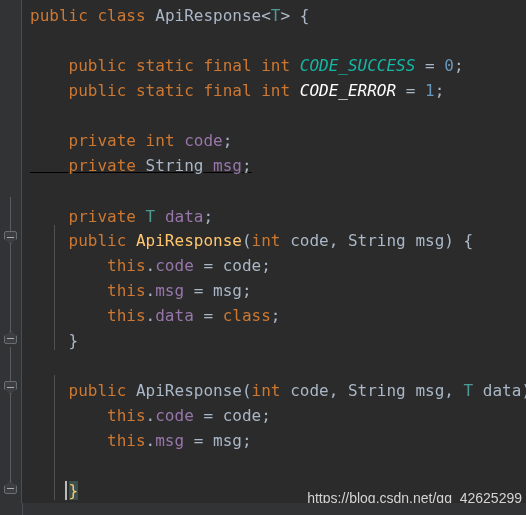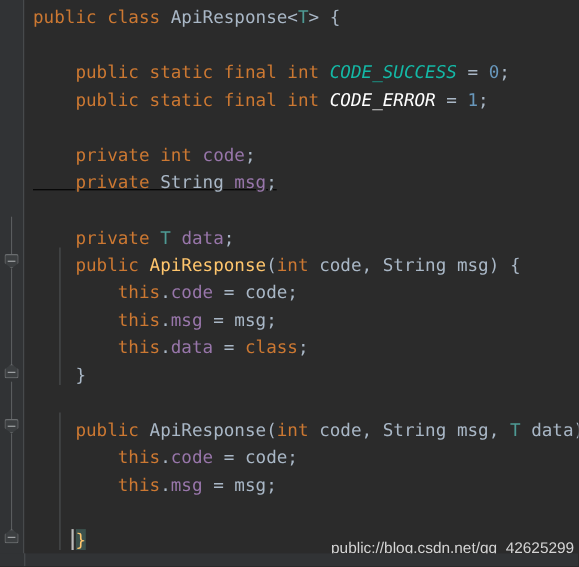--- a/index.html
+++ b/index.html
@@ -200,18 +200,18 @@
     <div class="code-line" style="top:403px;left:8px;"><span class="plain">        </span><span class="kw">this</span><span class="punc">.</span><span class="field">code</span><span class="plain"> </span><span class="punc">=</span><span class="plain"> </span><span class="param">code</span><span class="punc">;</span></div>
 
     <div class="code-line" style="top:428px;left:8px;"><span class="plain">        </span><span class="kw">this</span><span class="punc">.</span><span class="field">msg</span><span class="plain"> </span><span class="punc">=</span><span class="plain"> </span><span class="param">msg</span><span class="punc">;</span></div>
 
 
     <div class="code-line" style="top:478px;left:8px;"><span class="plain">    </span><span class="brace-hl">}</span></div>
 
     <div id="caret" style="left:43px;top:481px;"></div>
   </div>
 
-  <div id="watermark">public://blog.csdn.net/qq_42625299</div>
+  <div id="watermark">https://blog.csdn.net/qq_42625299</div>
 
   <div id="bottom-strip"></div>
   <div id="bottom-strip-sep"></div>
 
 </div>
 
 </body></html>

